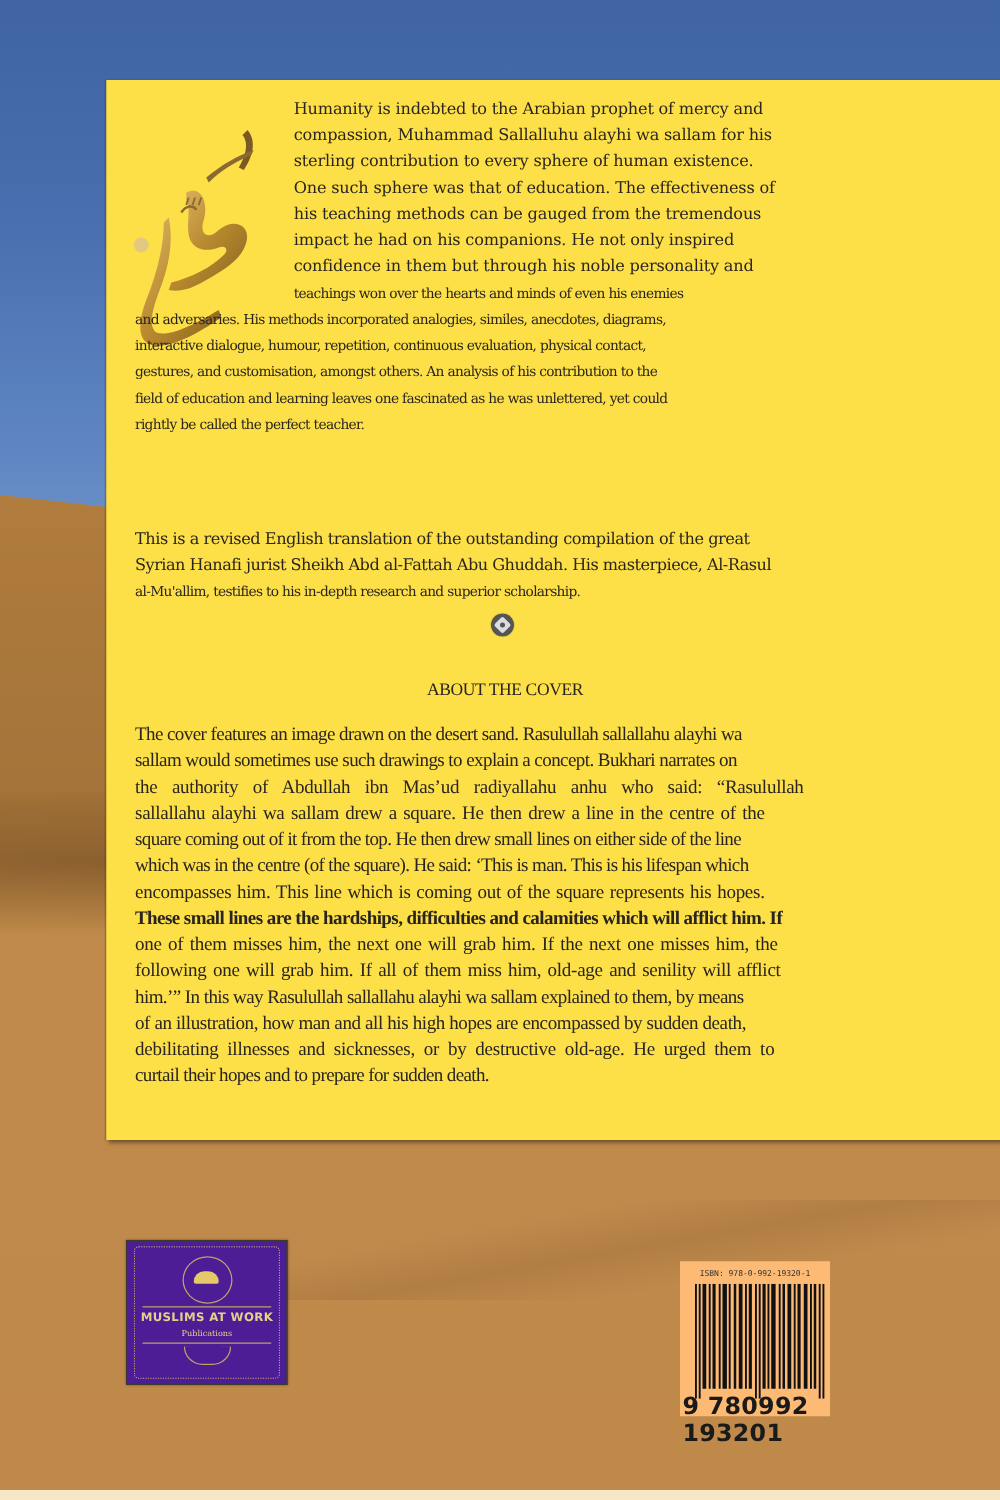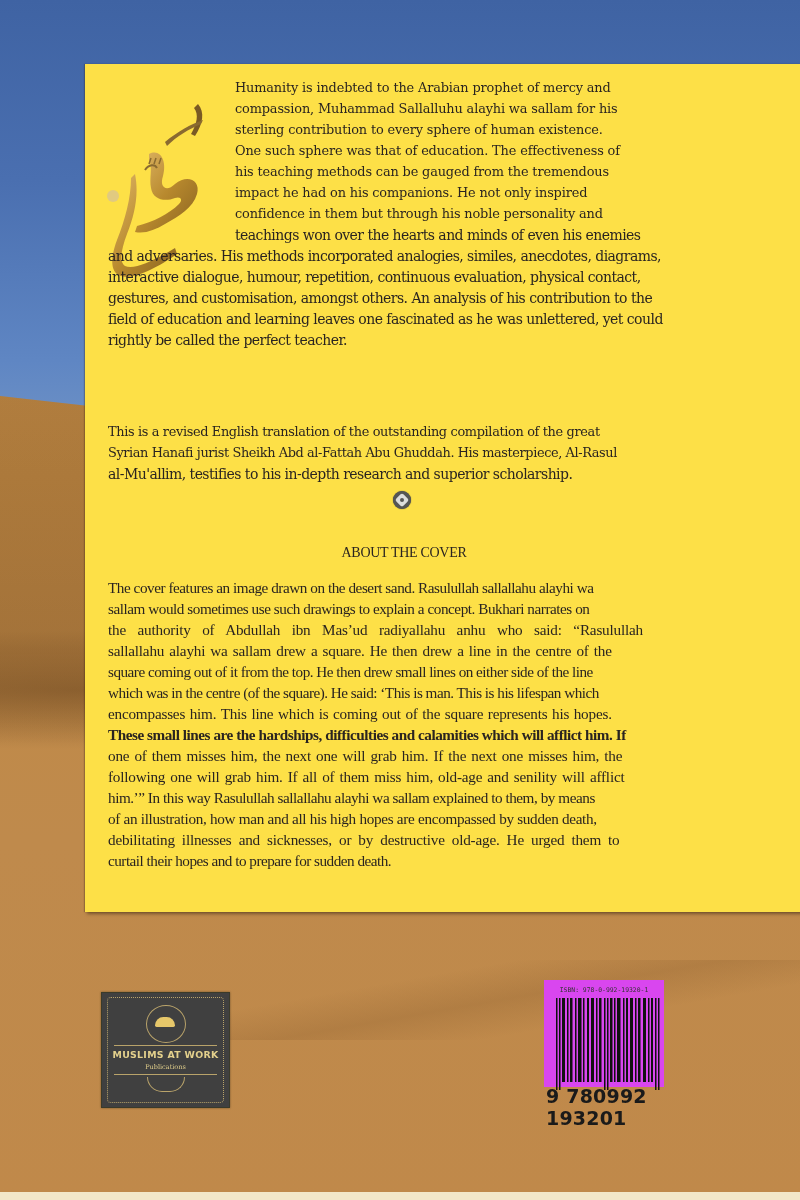--- a/index.html
+++ b/index.html
@@ -35,41 +35,41 @@
       box-shadow: 2px 2px 3px rgba(60,40,20,0.55), -1px 0 1px rgba(60,40,20,0.3);
     }
     .calligraphy {
       position: absolute; left: 20px; top: 20px; width: 110px; height: 200px;
     }
     .line {
       position: absolute; white-space: nowrap; color: #2a2420;
       font-size: 14.2px; line-height: 20px; letter-spacing: -0.15px;
     }
     .p1 { font-family: "DejaVu Serif", serif; font-size: 12.9px; }
-    .p1.tight { letter-spacing: -0.55px; font-size: 14px; }
+    .p1.tight { letter-spacing: -0.55px; font-size: 11px; }
     .p3 { font-family: "Liberation Serif", serif; font-size: 15.2px; letter-spacing: -0.2px; }
     .ornament {
       position: absolute; left: 308px; top: 427px; width: 18px; height: 18px;
       border-radius: 50%; background: #555; box-shadow: 0 0 1px #333;
     }
     .ornament::before {
       content: ""; position: absolute; left: 4px; top: 4px; width: 10px; height: 10px;
       background: #ddd; transform: rotate(45deg); border-radius: 2px;
     }
     .ornament::after {
       content: ""; position: absolute; left: 7px; top: 7px; width: 4px; height: 4px;
       background: #555; border-radius: 50%;
     }
     .heading {
       position: absolute; left: 0; width: 638px; top: 481px; text-align: center;
       font-family: "Liberation Serif", serif; font-size: 14px; color: #2a2420; letter-spacing: -0.3px;
     }
     .logo {
       position: absolute; left: 101px; top: 992px; width: 127px; height: 114px;
-      background: #404040; border: 1px solid #3a3a2a;
+      background: #4c1d95; border: 1px solid #3a3a2a;
       box-shadow: 0 0 2px rgba(0,0,0,0.4);
     }
     .logo .frame {
       position: absolute; left: 5px; top: 4px; right: 5px; bottom: 4px;
       border: 1px dotted #b9a36a; border-radius: 4px;
     }
     .logo .medallion {
       position: absolute; left: 44px; top: 12px; width: 38px; height: 36px;
       border: 1.5px solid #b9a36a; border-radius: 50%;
     }
@@ -89,21 +89,21 @@
     .logo .name {
       position: absolute; left: 0; width: 100%; top: 56px; text-align: center;
       font-family: "DejaVu Sans", sans-serif; font-weight: bold; font-size: 9.4px;
       color: #e3d08c; letter-spacing: 0.3px;
     }
     .logo .sub {
       position: absolute; left: 0; width: 100%; top: 70px; text-align: center;
       font-family: "DejaVu Serif", serif; font-size: 6.5px; color: #e3d08c;
     }
     .barcode {
-      position: absolute; left: 544px; top: 980px; width: 120px; height: 107px; background: #d946ef;
+      position: absolute; left: 544px; top: 1009px; width: 120px; height: 124px; background: #fdba74;
     }
     .barcode .isbn {
       position: absolute; left: 0; width: 100%; top: 6px; text-align: center;
       font-family: "DejaVu Sans Mono", monospace; font-size: 6.4px; color: #333;
     }
     .barcode .bars {
       position: absolute; left: 12px; top: 18px; width: 104px; height: 92px;
     }
     .barcode .digits {
       position: absolute; left: 2px; top: 105px; width: 118px;

